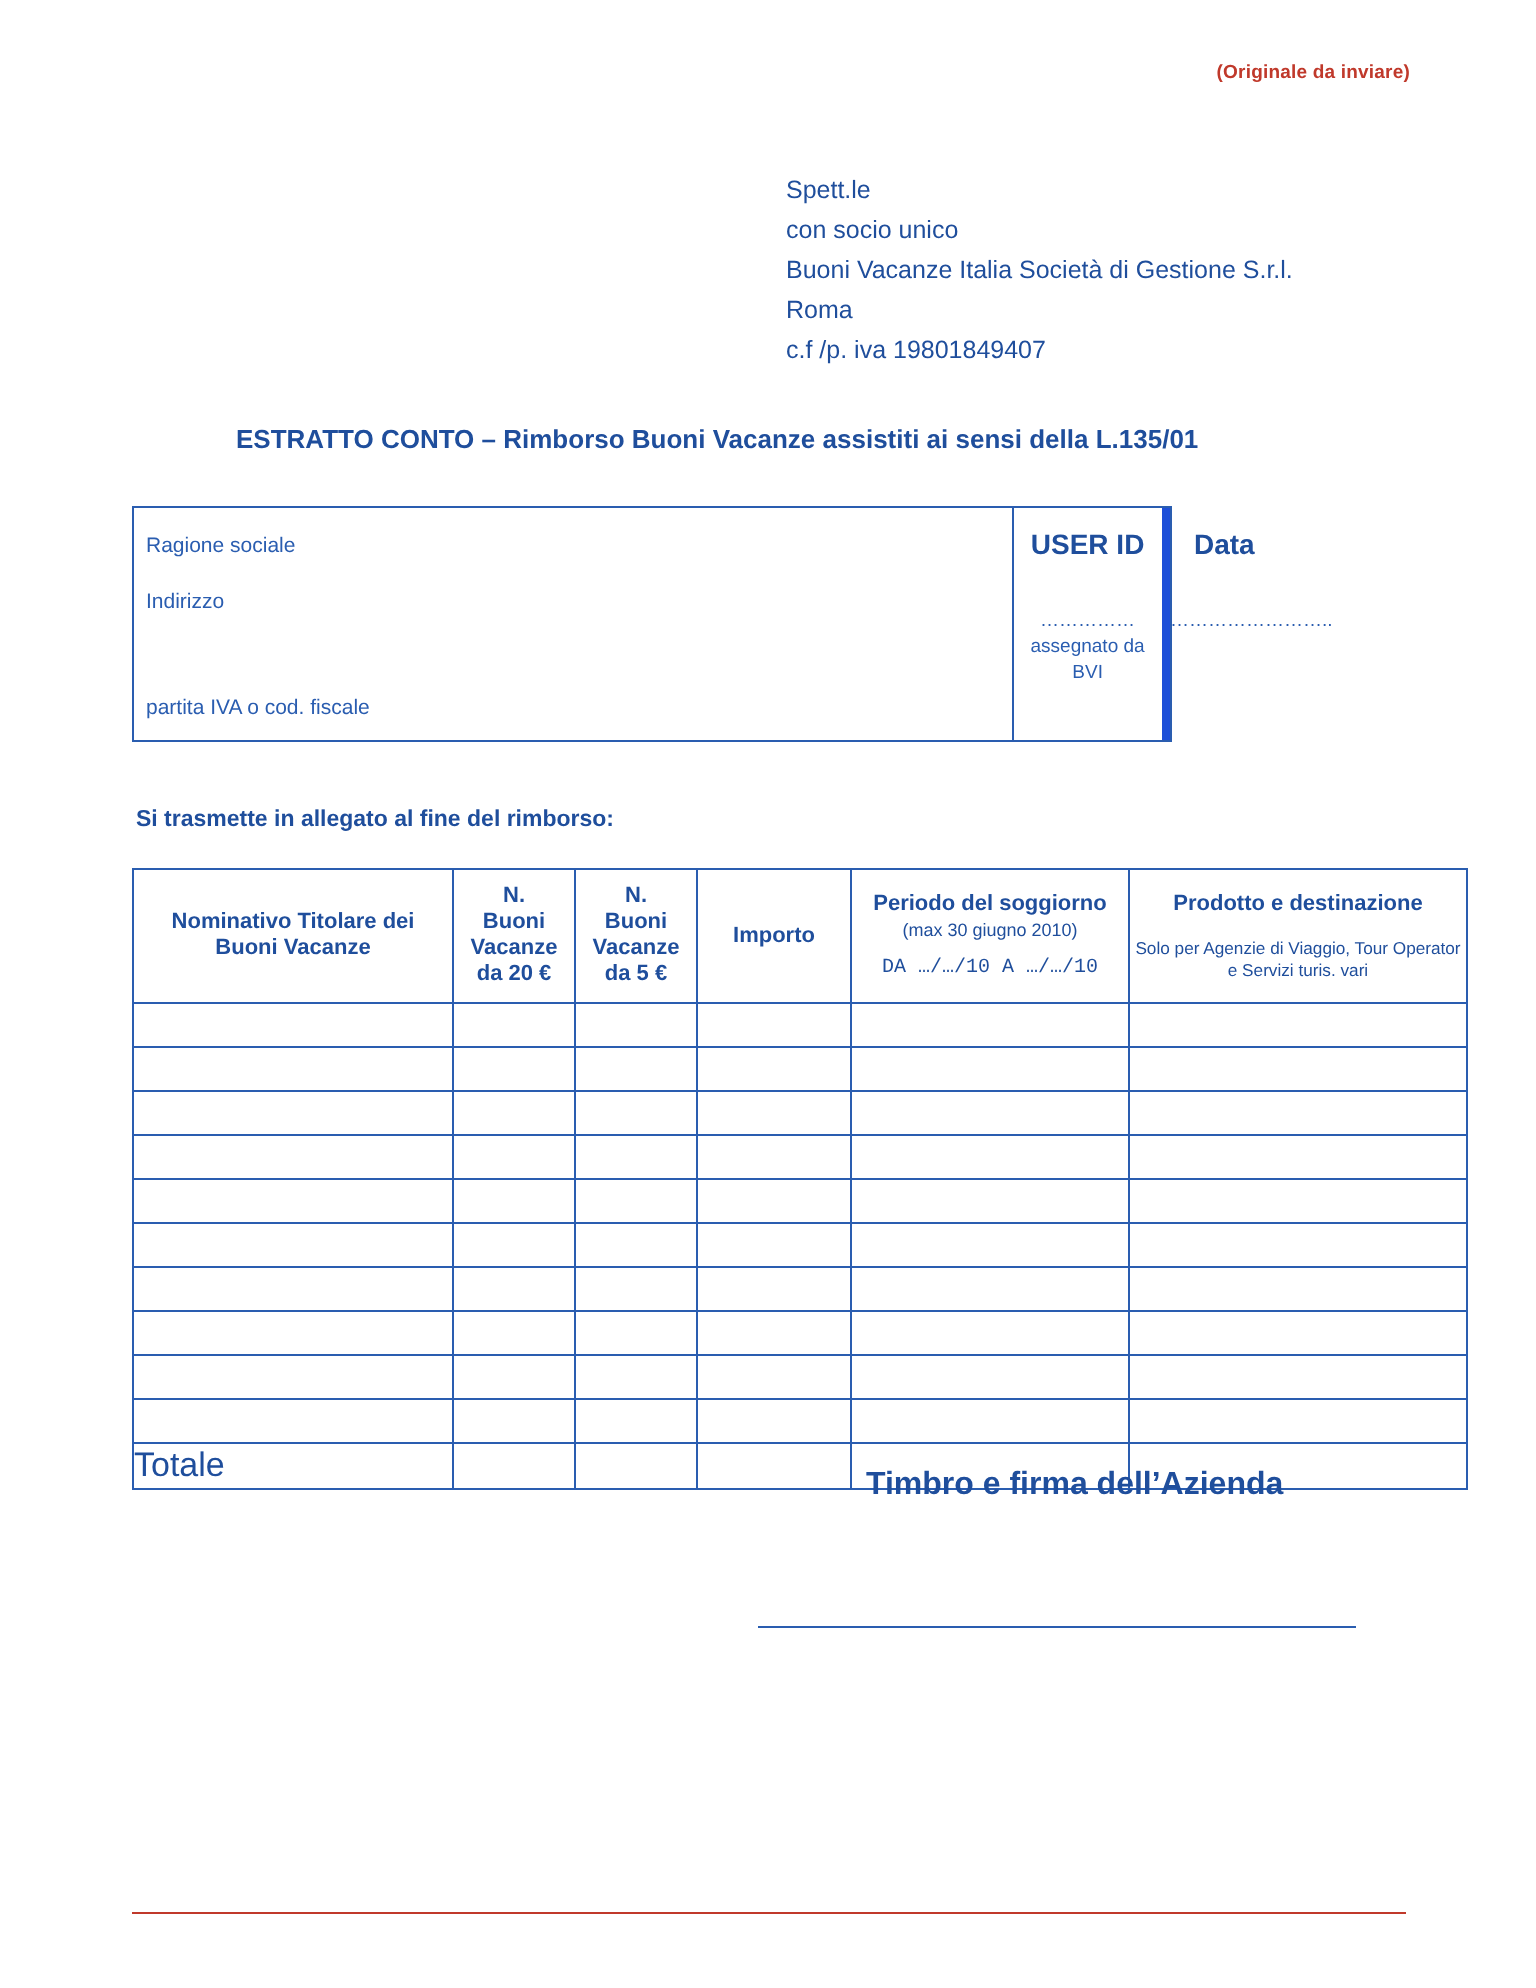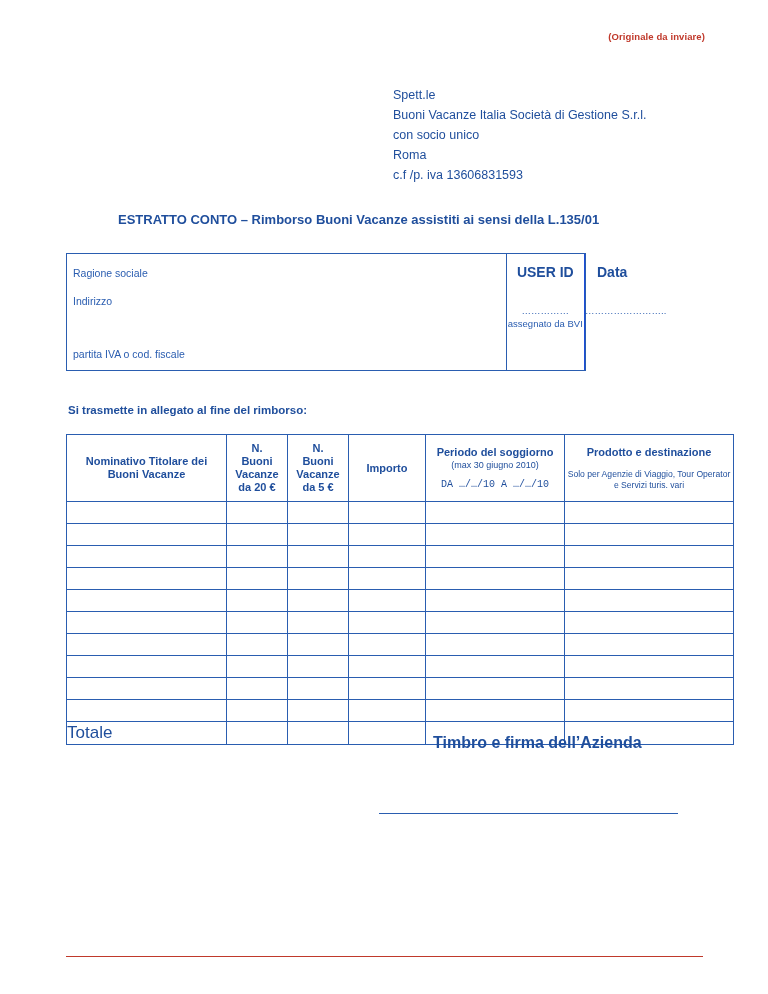--- a/index.html
+++ b/index.html
@@ -76,21 +76,21 @@
   .lbl-ragione { position: absolute; top: 12px; left: 6px; }
   .lbl-indirizzo { position: absolute; top: 40px; left: 6px; }
   .lbl-piva { position: absolute; top: 93px; left: 6px; }
 
   .info-userid, .info-data {
     box-sizing: border-box;
     position: relative;
   }
   .info-userid {
     width: 79px;
-    border-right: 1px solid #1d4ed8;
+    border-right: 4px solid #1d4ed8;
   }
   .info-data {
     flex: 1;
   }
   .col-head {
     position: absolute;
     top: 10px;
     left: 0;
     right: 0;
     text-align: center;
@@ -200,24 +200,24 @@
 </style>
 </head>
 <body>
 
 <div class="page">
 
   <div class="top-note">(Originale da inviare)</div>
 
   <div class="addressee">
     <div>Spett.le</div>
+    <div>con socio unico</div>
     <div>Buoni Vacanze Italia Società di Gestione S.r.l.</div>
-    <div>con socio unico</div>
     <div>Roma</div>
-    <div>c.f /p. iva 13606831593</div>
+    <div>c.f /p. iva 19801849407</div>
   </div>
 
   <div class="doc-title">ESTRATTO CONTO – Rimborso Buoni Vacanze assistiti ai sensi della L.135/01</div>
 
   <div class="info-box">
     <div class="info-left">
       <div class="lbl lbl-ragione">Ragione sociale</div>
       <div class="lbl lbl-indirizzo">Indirizzo</div>
       <div class="lbl lbl-piva">partita IVA  o cod. fiscale</div>
     </div>

